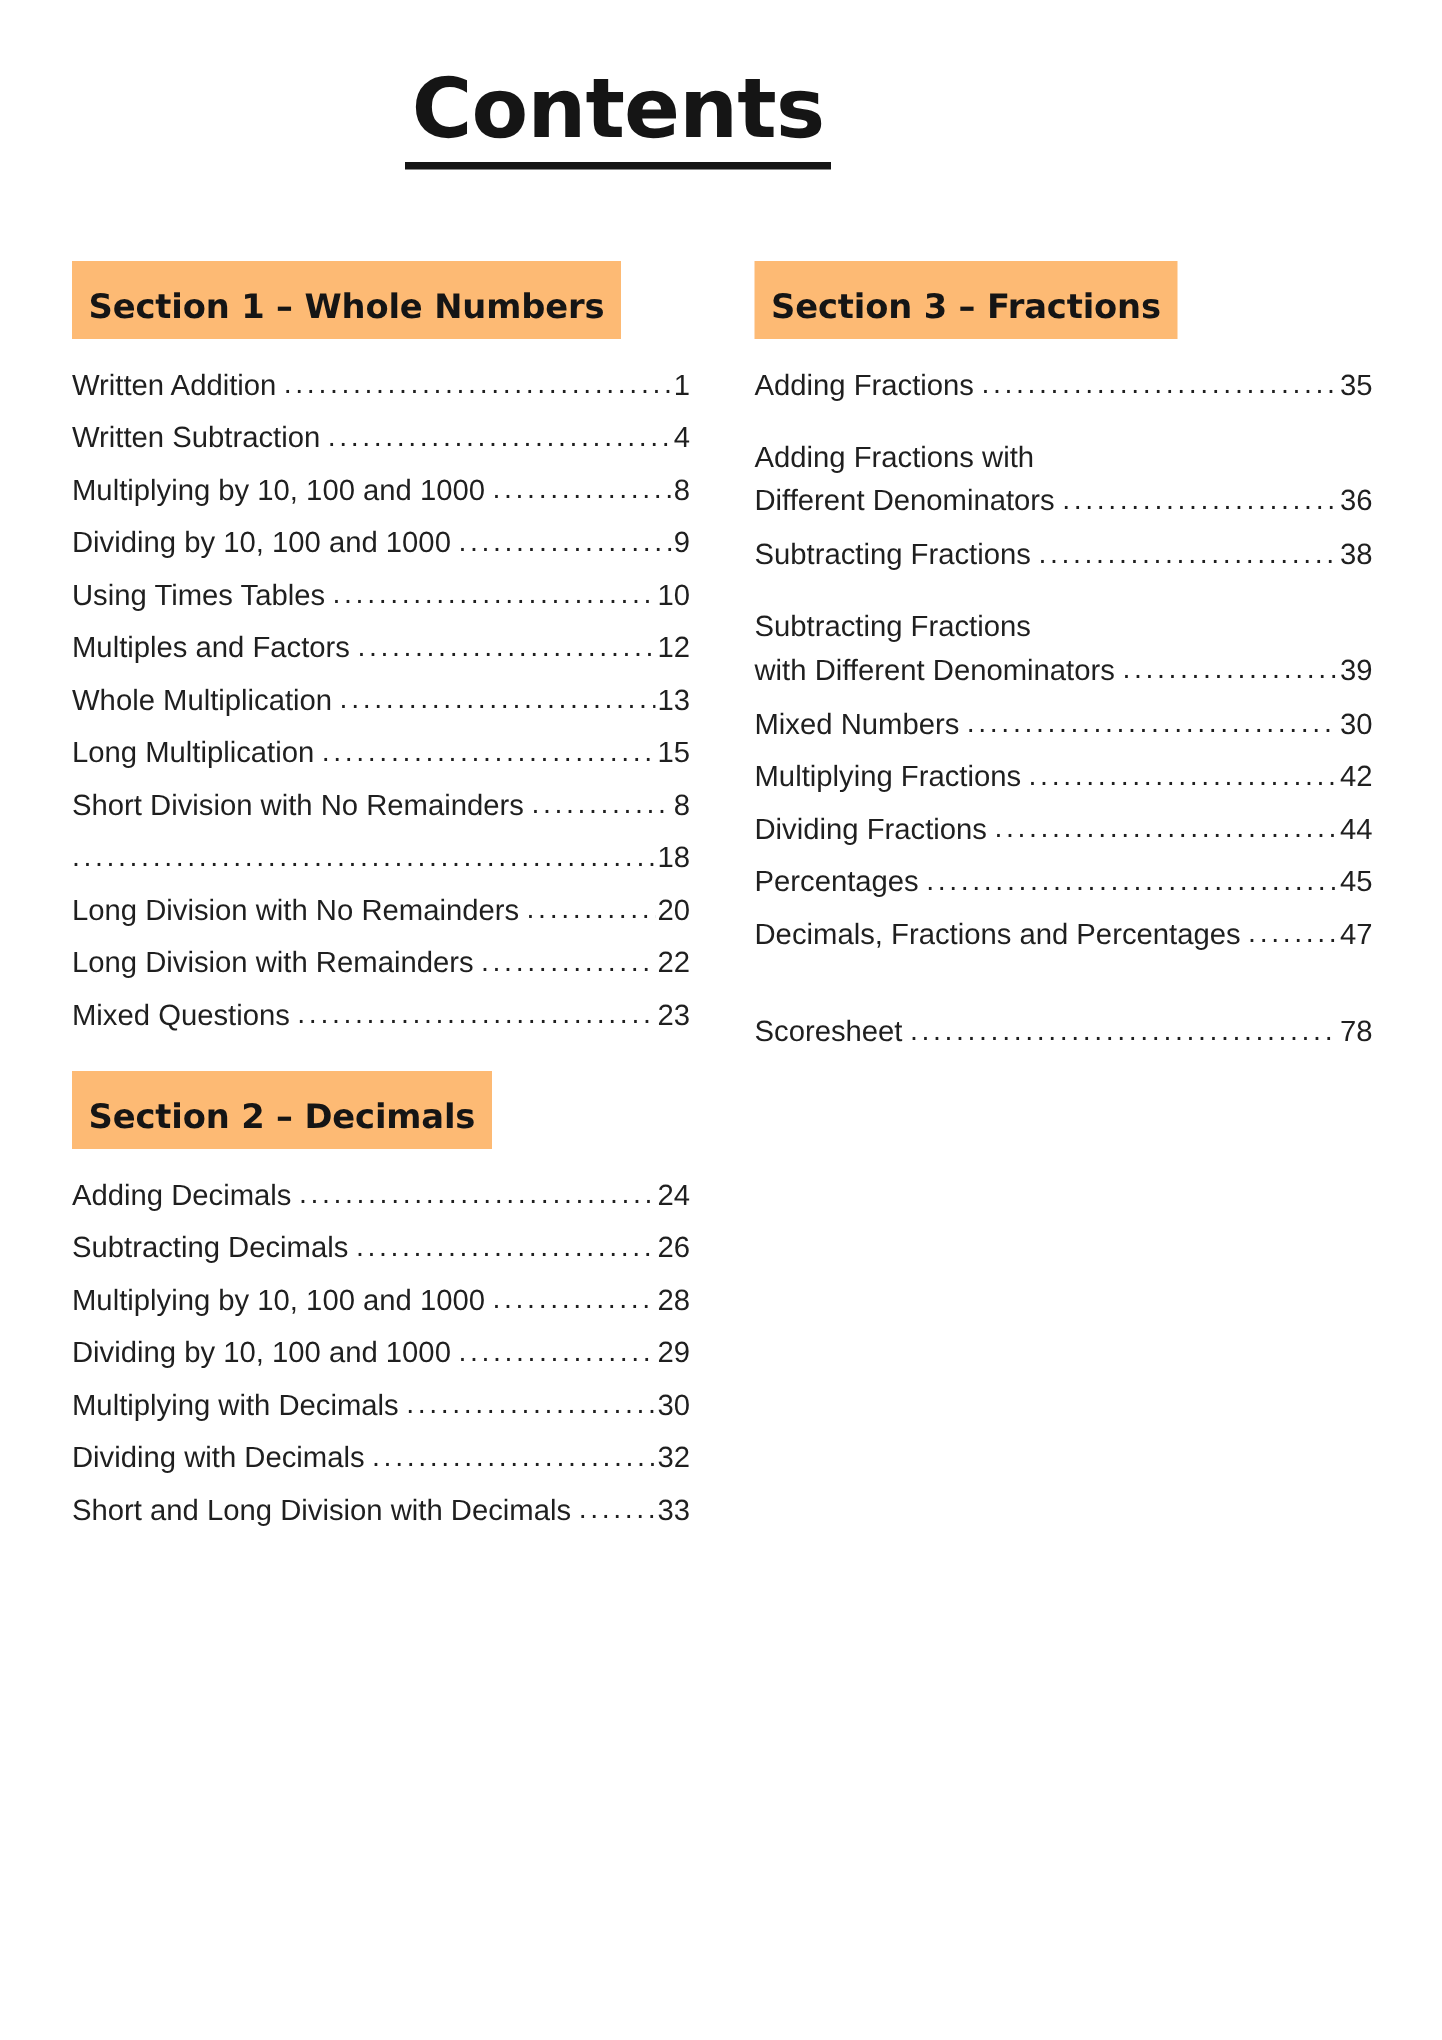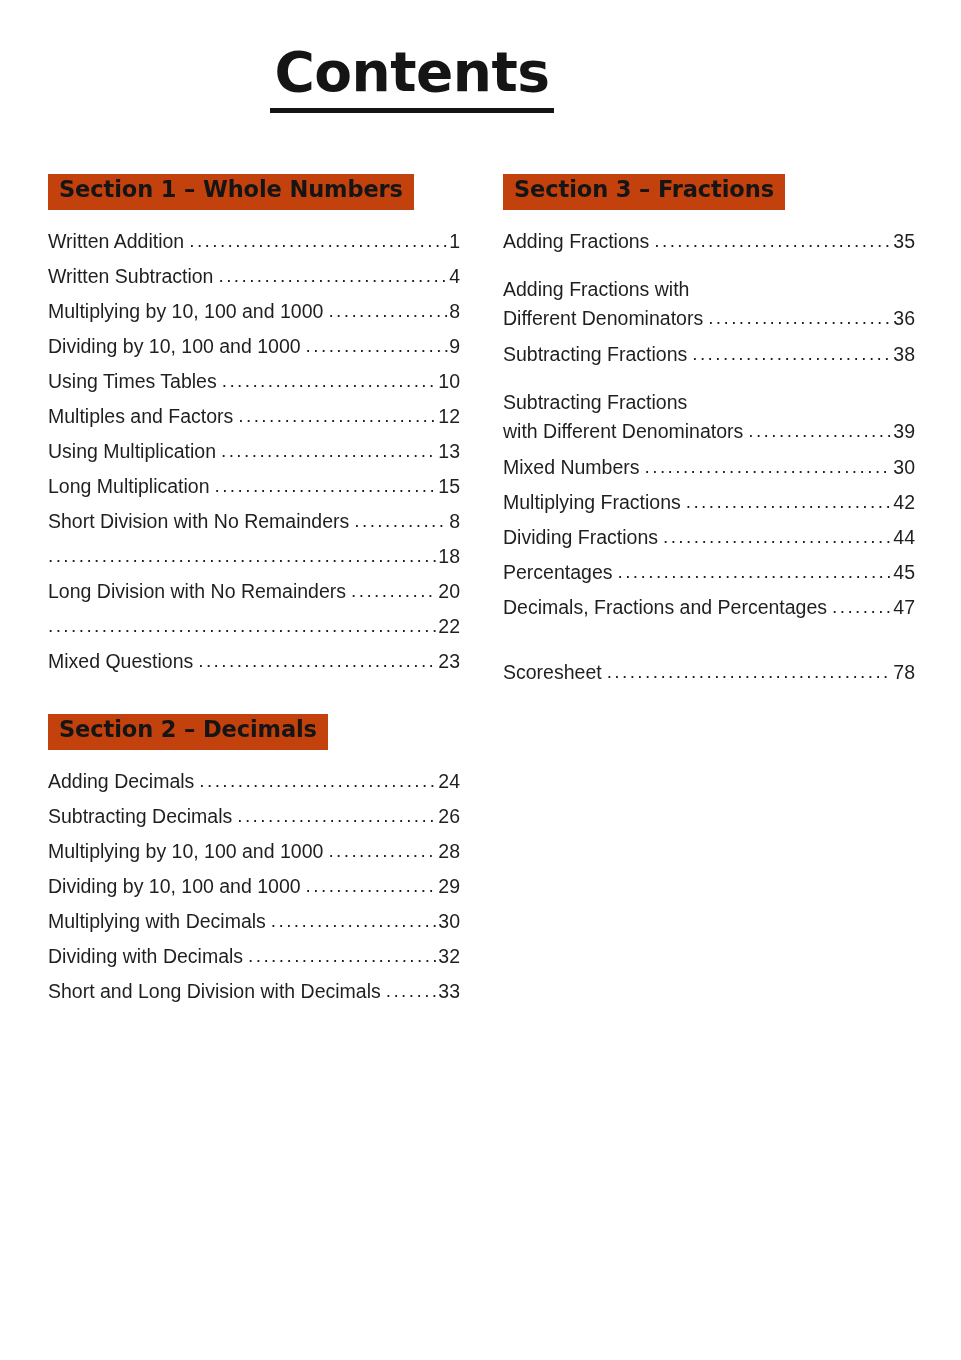--- a/index.html
+++ b/index.html
@@ -44,27 +44,27 @@
   .col-left  { left: 48px;  width: 412px; }
   .col-right { left: 503px; width: 412px; }
 
   .col-left.block-1  { top: 174px; }
   .col-left.block-2  { top: 714px; }
   .col-right.block-1 { top: 174px; }
 
   
   .section-header {
     display: inline-block;
-    background: #c2410c;
+    background: #fdba74;
     font-family: "DejaVu Sans", sans-serif;
     font-weight: 700;
     font-size: 22.5px;
     line-height: 1;
     color: #151515;
-    padding: 4px 11px 9px 11px;
+    padding: 20px 11px 9px 11px;
     white-space: nowrap;
     letter-spacing: -0.1px;
   }
 
   
   .toc-list {
     margin: 0;
     padding: 0;
     list-style: none;
     margin-top: 14px;
@@ -161,21 +161,21 @@
       </li>
       <li class="toc-entry">
         <span class="entry-row">
           <span class="entry-label">Multiples and Factors</span>
           <span class="entry-dots">........................................................................................................................</span>
           <span class="entry-page">12</span>
         </span>
       </li>
       <li class="toc-entry">
         <span class="entry-row">
-          <span class="entry-label">Using Multiplication</span>
+          <span class="entry-label">Whole Multiplication</span>
           <span class="entry-dots">........................................................................................................................</span>
           <span class="entry-page">13</span>
         </span>
       </li>
       <li class="toc-entry">
         <span class="entry-row">
           <span class="entry-label">Long Multiplication</span>
           <span class="entry-dots">........................................................................................................................</span>
           <span class="entry-page">15</span>
         </span>
@@ -195,20 +195,21 @@
       </li>
       <li class="toc-entry">
         <span class="entry-row">
           <span class="entry-label">Long Division with No Remainders</span>
           <span class="entry-dots">........................................................................................................................</span>
           <span class="entry-page">20</span>
         </span>
       </li>
       <li class="toc-entry">
         <span class="entry-row">
+          <span class="entry-label">Long Division with Remainders</span>
           <span class="entry-dots">........................................................................................................................</span>
           <span class="entry-page">22</span>
         </span>
       </li>
       <li class="toc-entry">
         <span class="entry-row">
           <span class="entry-label">Mixed Questions</span>
           <span class="entry-dots">........................................................................................................................</span>
           <span class="entry-page">23</span>
         </span>

